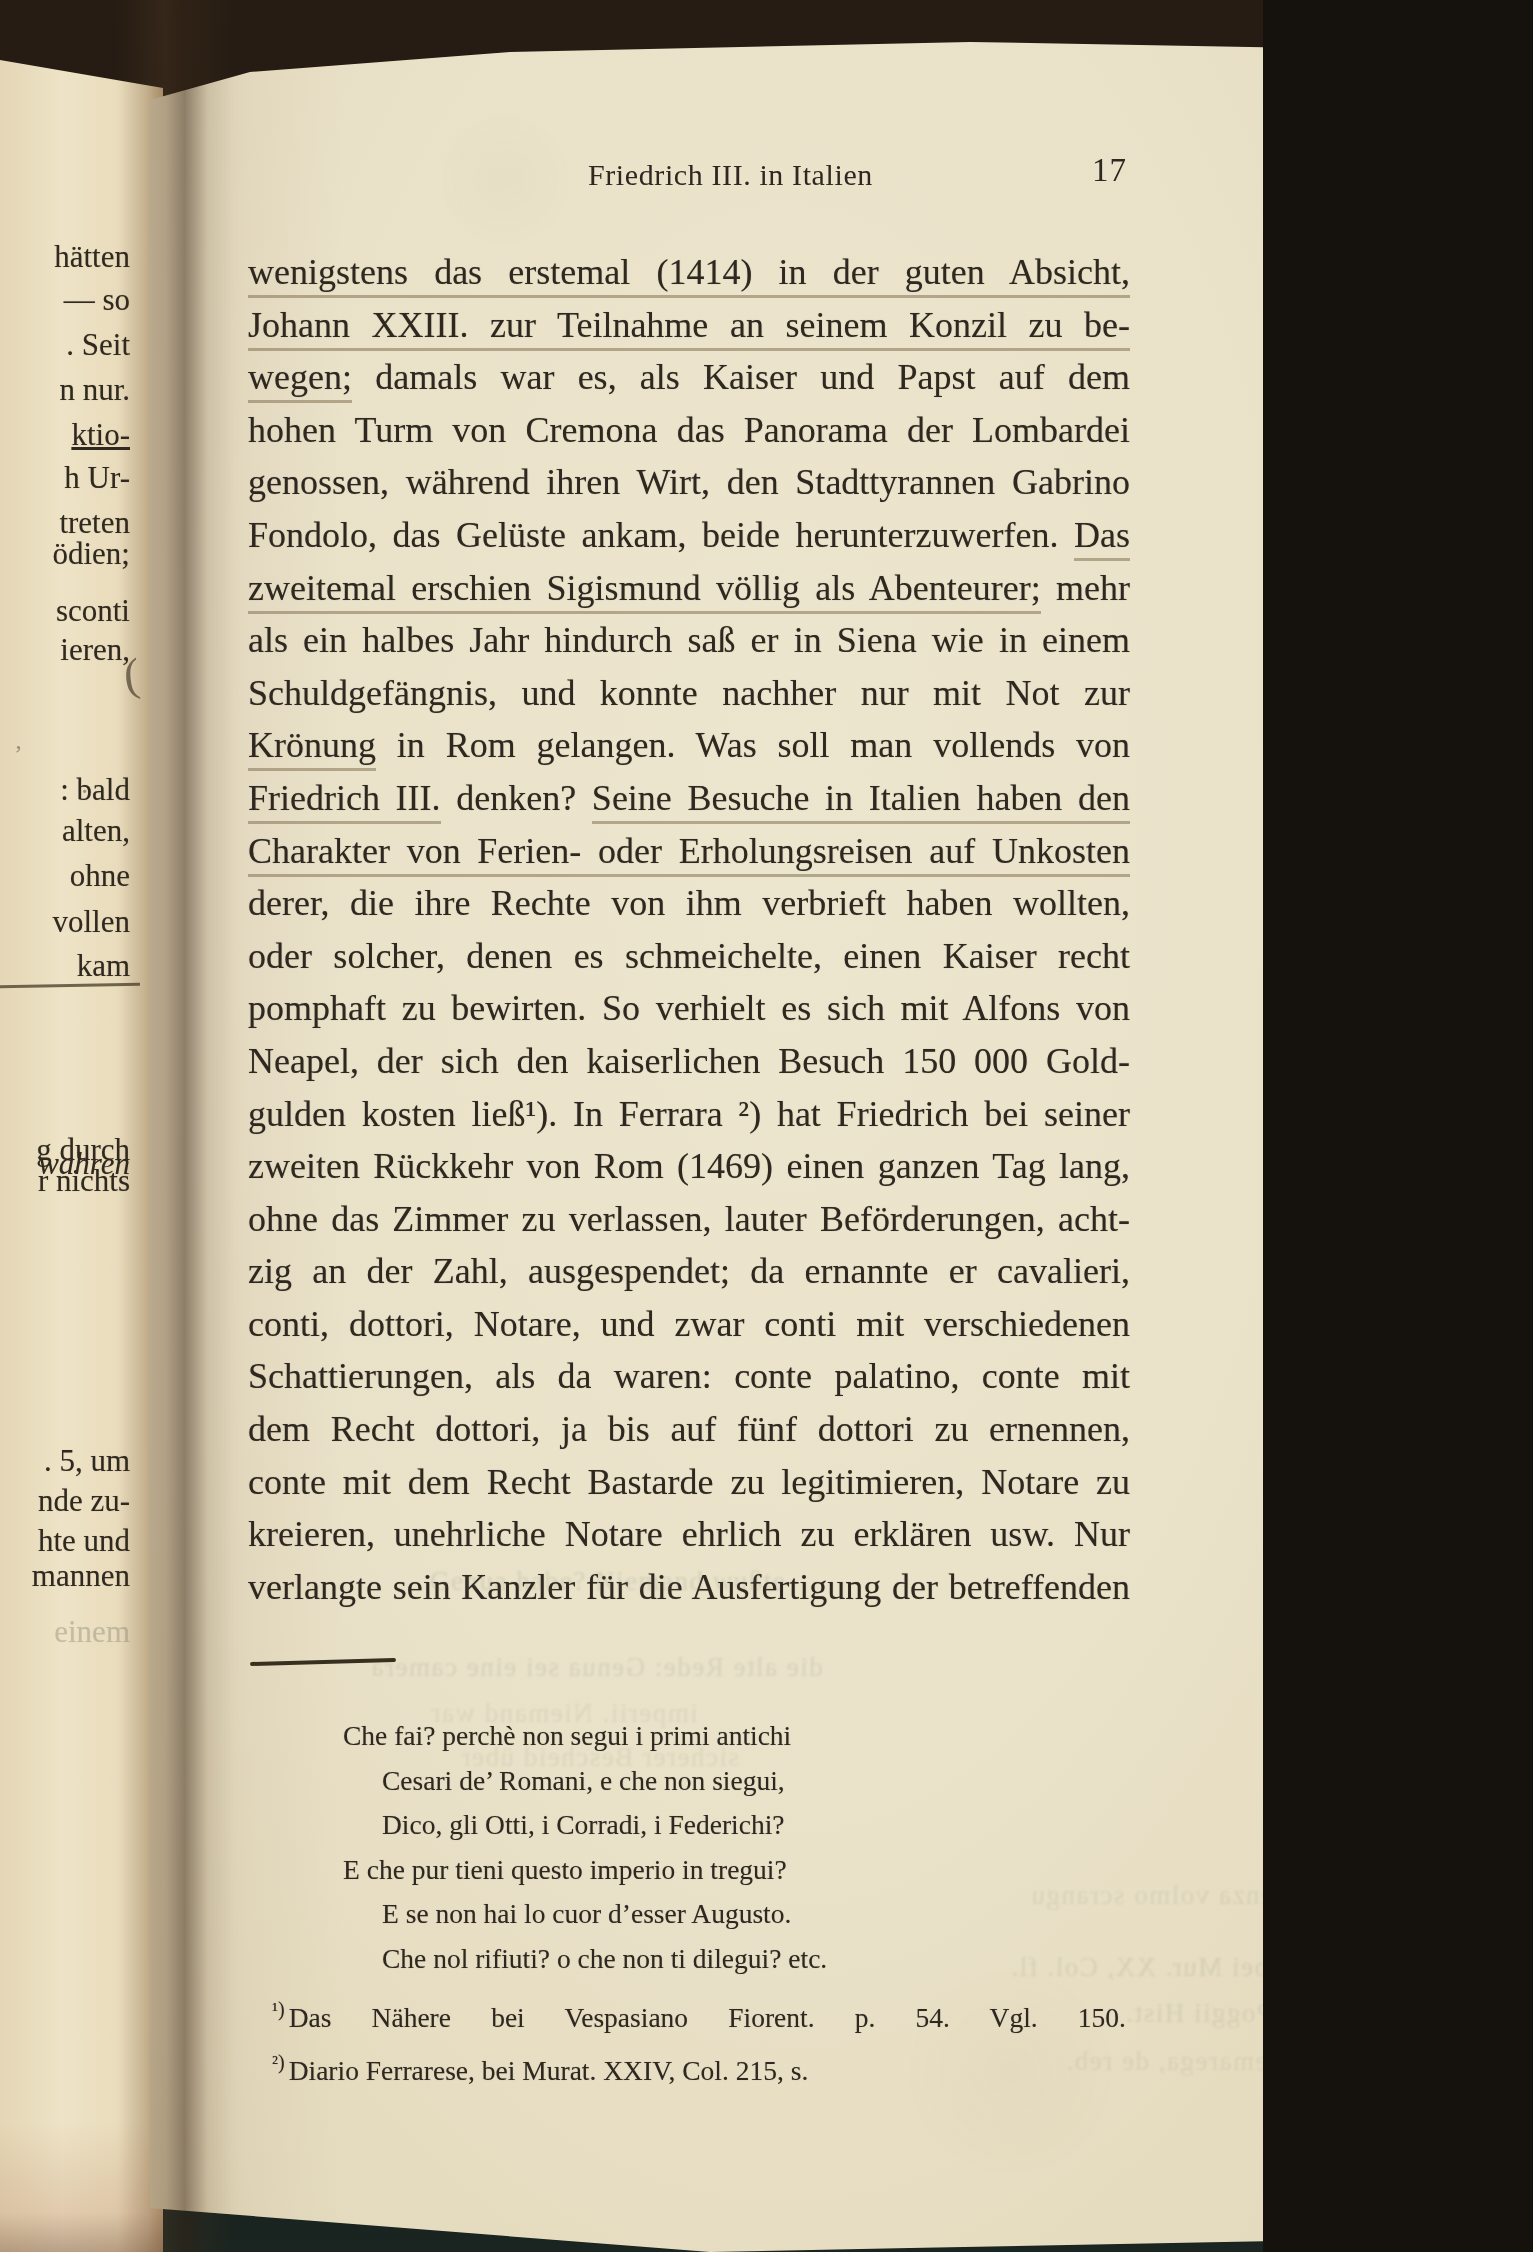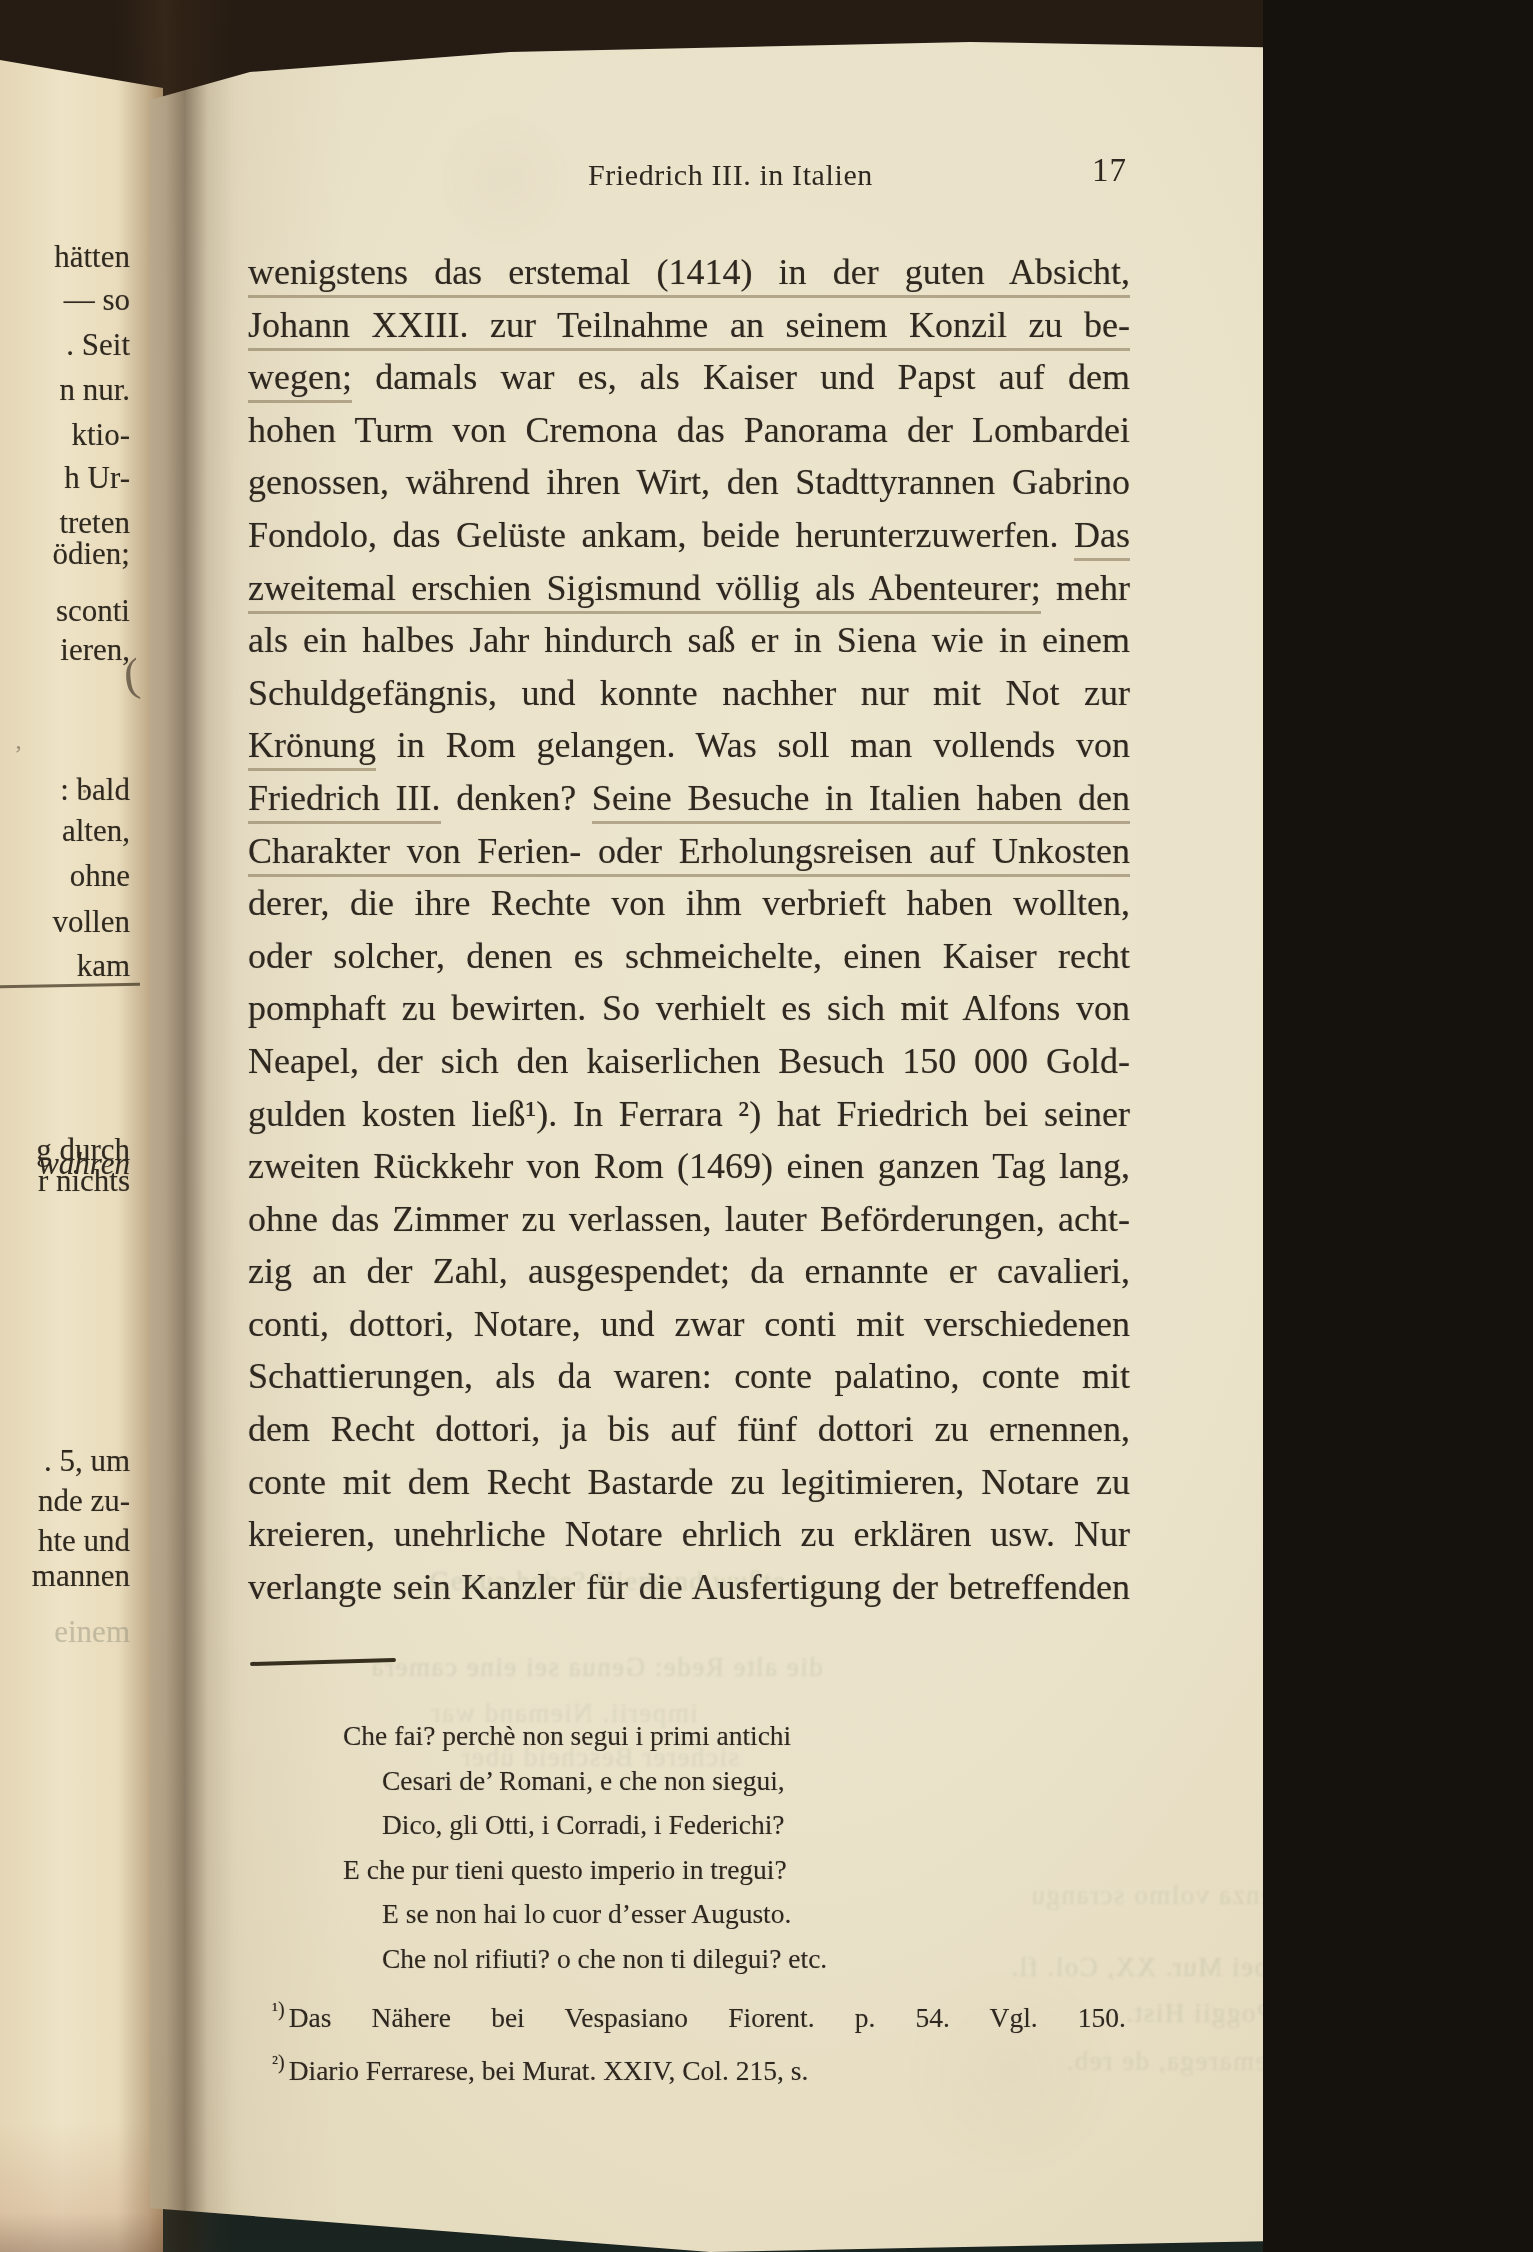--- a/index.html
+++ b/index.html
@@ -121,21 +121,21 @@
     <div class="footnotes">
         <div class="footnote stretch"><span class="fn-marker">¹)</span><span>Das Nähere bei Vespasiano Fiorent. p. 54.  Vgl. 150.</span></div>
         <div class="footnote"><span class="fn-marker">²)</span><span>Diario Ferrarese, bei Murat. XXIV, Col. 215, s.</span></div>
       </div>
 
     <div class="margin-frags">
         <div class="margin-frag" style="top: 237px;">hätten</div>
         <div class="margin-frag" style="top: 280px;">— so</div>
         <div class="margin-frag" style="top: 325px;">. Seit</div>
         <div class="margin-frag" style="top: 370px;">n nur.</div>
-        <div class="margin-frag" style="top: 415px;">ktio-</div>
+        <div class="margin-frag" style="top: 415px; text-decoration: underline;">ktio-</div>
         <div class="margin-frag" style="top: 458px;">h Ur-</div>
         <div class="margin-frag" style="top: 503px;">treten</div>
         <div class="margin-frag" style="top: 534px; padding-left: 10px;">ödien;</div>
         <div class="margin-frag" style="top: 591px;">sconti</div>
         <div class="margin-frag" style="top: 630px;">ieren,</div>
         <div class="margin-frag" style="top: 770px;">: bald</div>
         <div class="margin-frag" style="top: 811px;">alten,</div>
         <div class="margin-frag" style="top: 856px;">ohne</div>
         <div class="margin-frag" style="top: 902px;">vollen</div>
         <div class="margin-frag" style="top: 946px;">kam</div>

